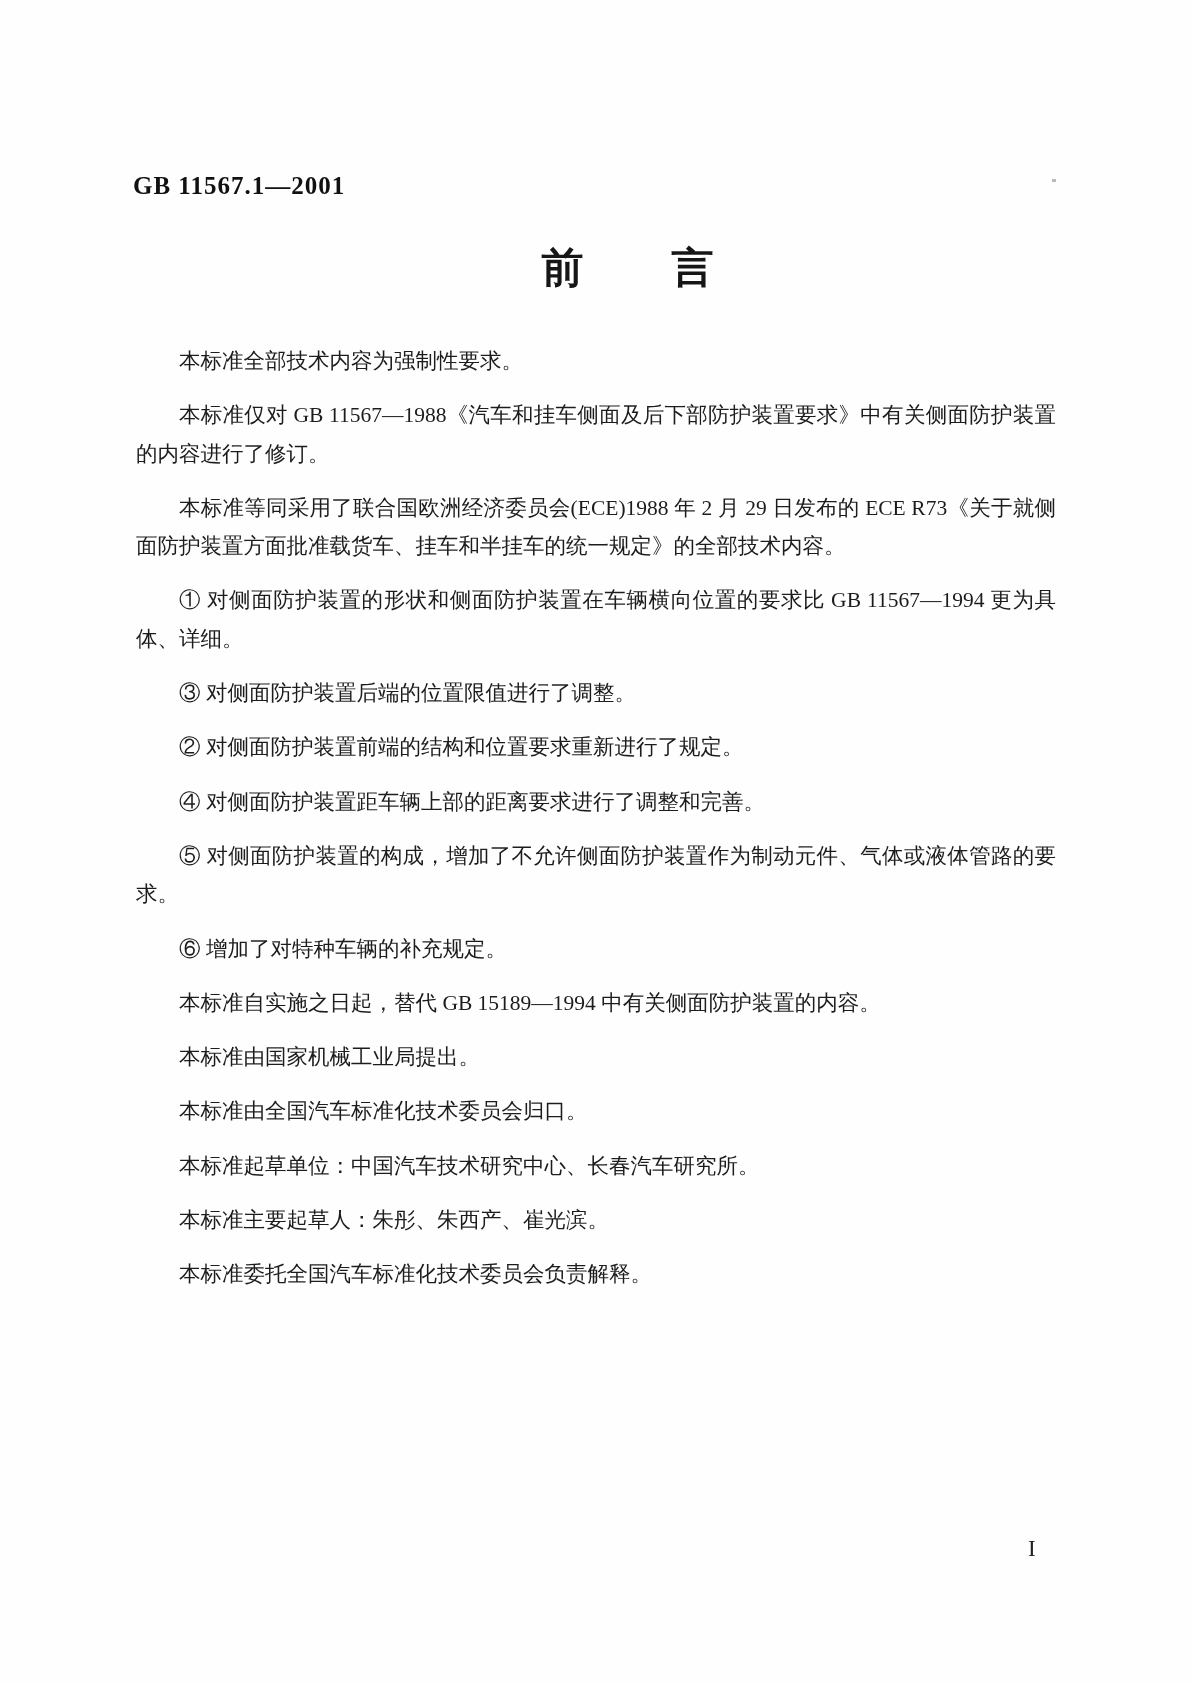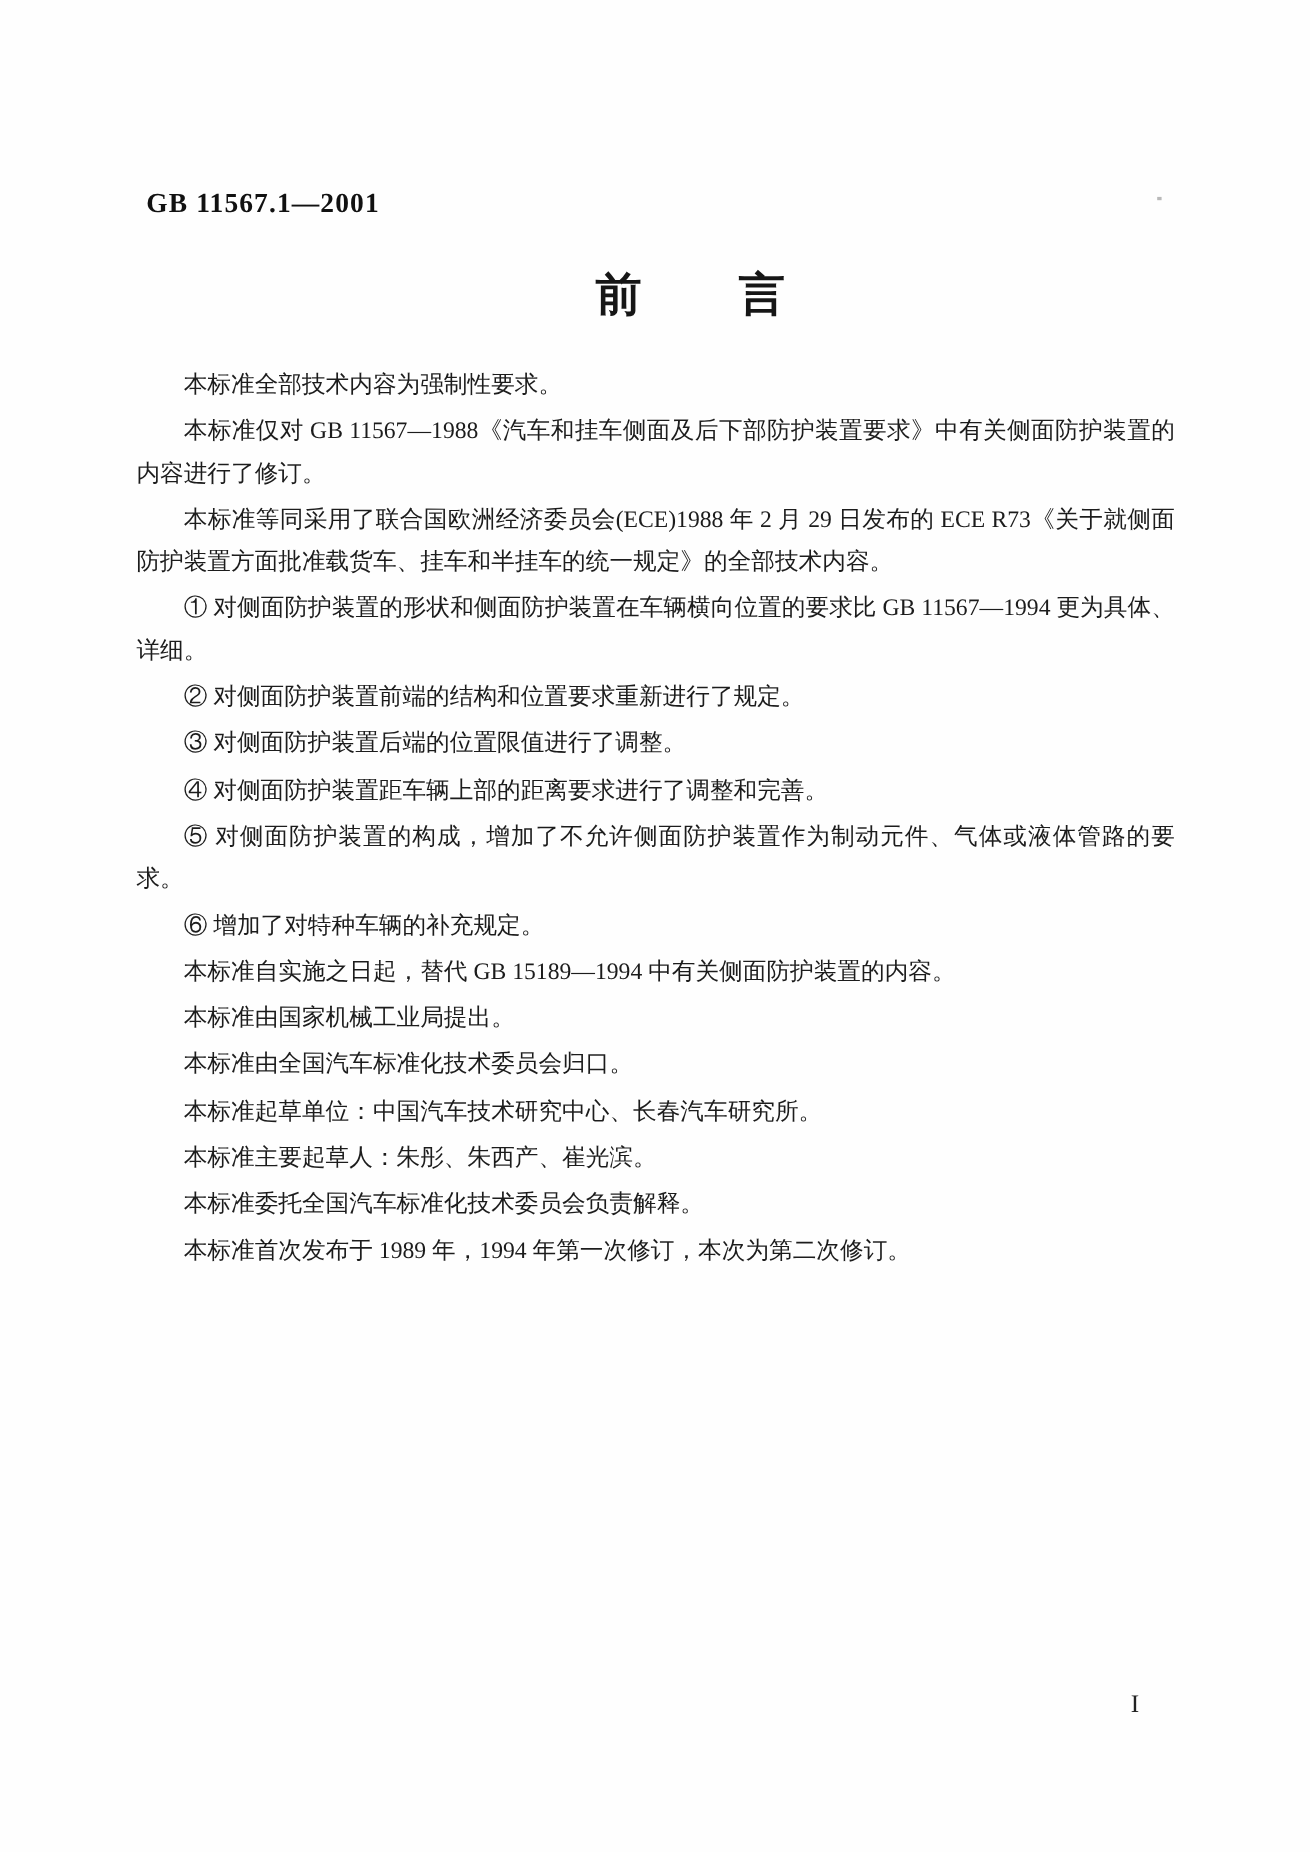--- a/index.html
+++ b/index.html
@@ -45,21 +45,21 @@
     position: absolute;
     left: 120px;
     top: 326px;
     width: 952px;
     font-size: 21.5px;
     line-height: 38.3px;
     text-align: justify;
     color: #1c1c1c;
   }
   .body-text p {
-    margin: 4px;
+    margin: 16px;
     padding: 0;
     text-indent: 2em;
   }
   .page-number {
     position: absolute;
     left: 1028px;
     top: 1536px;
     font-size: 23px;
     color: #222;
     font-family: "Liberation Serif", "DejaVu Serif", serif;
@@ -82,29 +82,28 @@
 
   <div class="speck"></div>
 
   <div class="doc-title">前言</div>
 
   <div class="body-text">
     <p>本标准全部技术内容为强制性要求。</p>
     <p>本标准仅对 GB 11567—1988《汽车和挂车侧面及后下部防护装置要求》中有关侧面防护装置的内容进行了修订。</p>
     <p>本标准等同采用了联合国欧洲经济委员会(ECE)1988 年 2 月 29 日发布的 ECE R73《关于就侧面防护装置方面批准载货车、挂车和半挂车的统一规定》的全部技术内容。</p>
     <p>① 对侧面防护装置的形状和侧面防护装置在车辆横向位置的要求比 GB 11567—1994 更为具体、详细。</p>
+    <p>③ 对侧面防护装置后端的位置限值进行了调整。</p>
     <p>② 对侧面防护装置前端的结构和位置要求重新进行了规定。</p>
-    <p>③ 对侧面防护装置后端的位置限值进行了调整。</p>
     <p>④ 对侧面防护装置距车辆上部的距离要求进行了调整和完善。</p>
     <p>⑤ 对侧面防护装置的构成，增加了不允许侧面防护装置作为制动元件、气体或液体管路的要求。</p>
     <p>⑥ 增加了对特种车辆的补充规定。</p>
     <p>本标准自实施之日起，替代 GB 15189—1994 中有关侧面防护装置的内容。</p>
     <p>本标准由国家机械工业局提出。</p>
     <p>本标准由全国汽车标准化技术委员会归口。</p>
     <p>本标准起草单位：中国汽车技术研究中心、长春汽车研究所。</p>
     <p>本标准主要起草人：朱彤、朱西产、崔光滨。</p>
     <p>本标准委托全国汽车标准化技术委员会负责解释。</p>
-    <p>本标准首次发布于 1989 年，1994 年第一次修订，本次为第二次修订。</p>
   </div>
 
   <div class="page-number">I</div>
 
 </div>
 
 </body></html>

